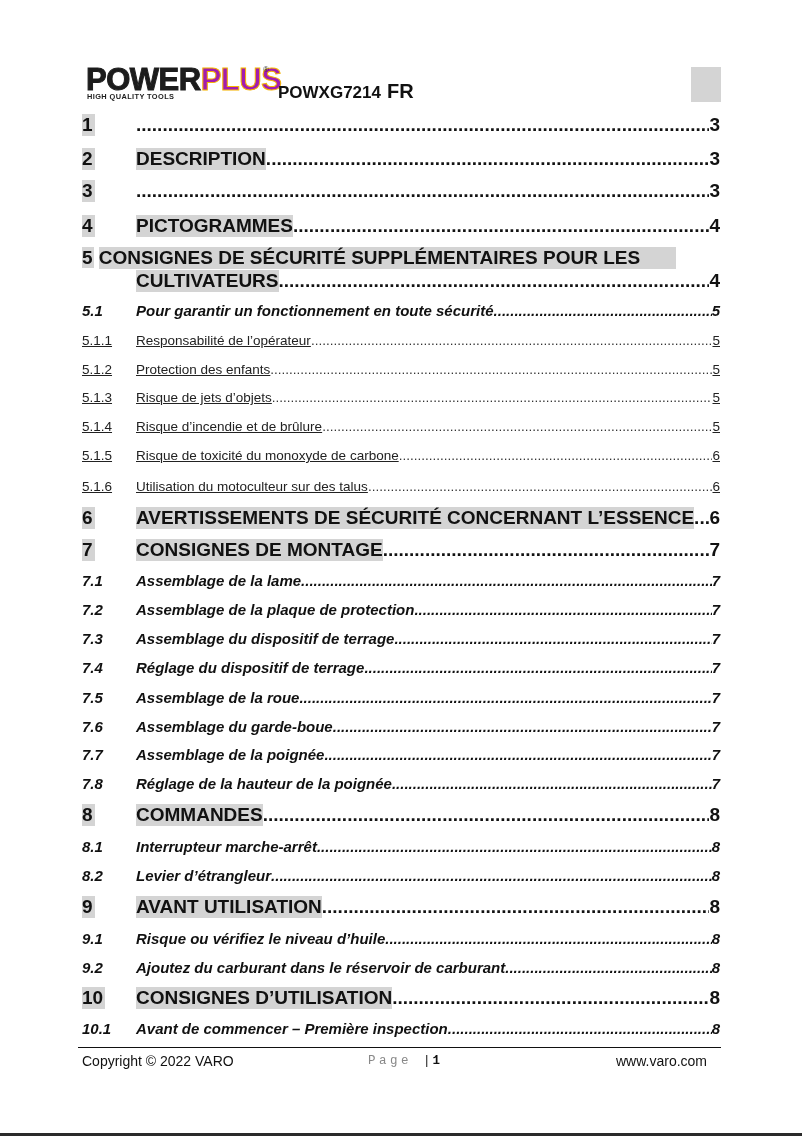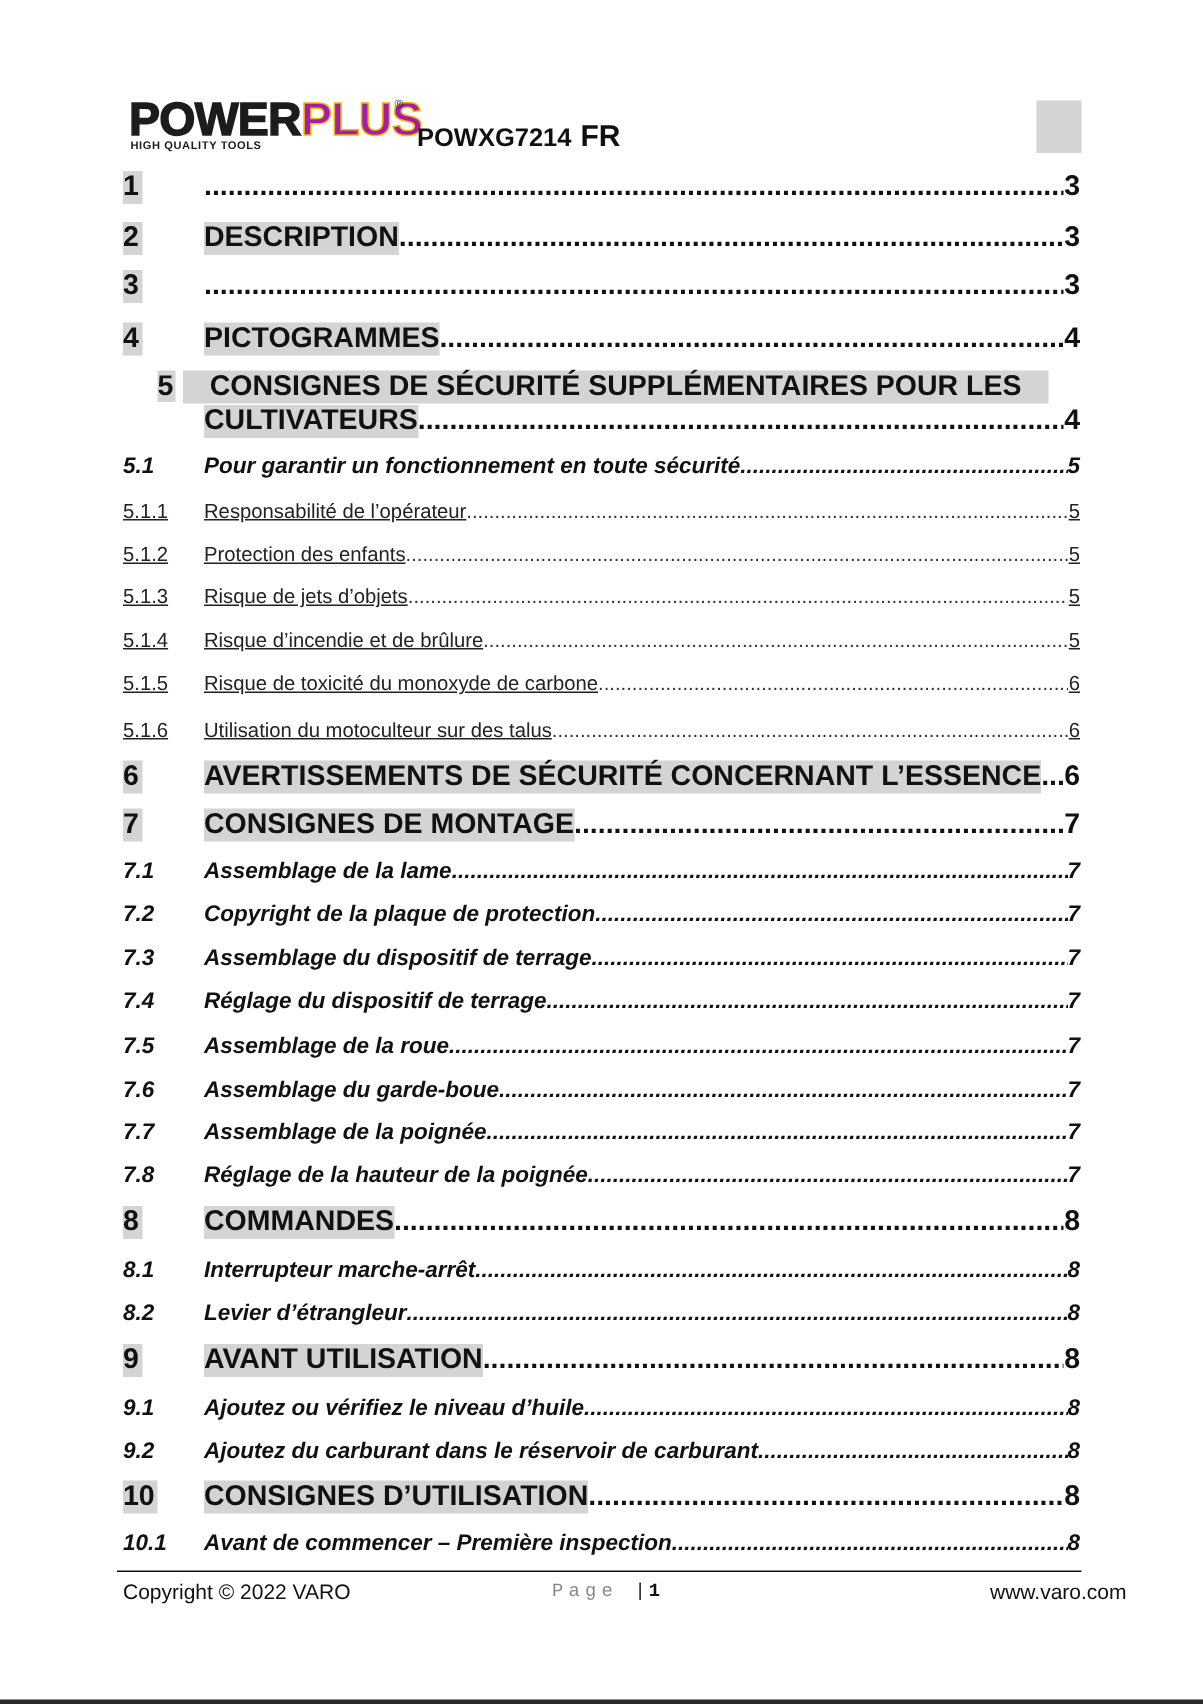--- a/index.html
+++ b/index.html
@@ -33,31 +33,31 @@
   .h2 { font-weight: bold; font-style: italic; font-size: 15px; line-height: 16px; }
   .h2 .num { width: 54px; }
 
   .h3 { font-size: 13.5px; line-height: 16px; color: #222; }
   .h3 .num { width: 54px; text-decoration: underline; }
   .h3 .title { text-decoration: underline; }
   .h3 .pg { text-decoration: underline; }
   .h3 .dots { color: #333; }
 
   .h1-wrap { position: absolute; left: 82px; width: 640px; font-weight: bold; font-size: 19px; line-height: 22px; }
-  .h1-wrap .line1 { white-space: nowrap; text-align: center; }
+  .h1-wrap .line1 { white-space: nowrap; }
   .h1-wrap .line1 .hl { background: #d4d4d4; display: inline-block; width: 577px; }
   .h1-wrap .n5 { background: #d4d4d4; padding-right: 1px; }
 
   .footer-line { position: absolute; left: 78px; top: 1047px; width: 643px; height: 1px; background: #111; }
   .footer { position: absolute; top: 1052px; font-size: 14px; line-height: 18px; }
   .footer-left { left: 82px; }
   .footer-mid { left: 368px; color: #888; letter-spacing: 3.5px; font-size: 12.5px; font-family: Liberation Mono, monospace; }
   .footer-mid .pnum { color: #111; font-weight: bold; letter-spacing: 0; }
   .footer-mid .bar { color: #111; letter-spacing: 0; margin-right: 2px; }
-  .footer-right { left: 616px; margin-left: 44px; }
+  .footer-right { left: 616px; }
 
   .bottom-edge { position: absolute; left: 0; top: 1133px; width: 802px; height: 3px; background: #2a2a2a; }
 </style>
 </head>
 <body>
 
 <div class="logo">
   <div class="logo-word"><span class="logo-power">POWER</span><span class="logo-plus">PLUS</span></div>
   <span class="logo-reg">®</span>
   <div class="logo-tag">HIGH QUALITY TOOLS</div>
@@ -168,21 +168,21 @@
 
   <div class="row h2" style="top:573px">
     <span class="num">7.1</span>
     <span class="title">Assemblage de la lame</span>
       <span class="dots"></span>
       <span class="pg">7</span>
   </div>
 
   <div class="row h2" style="top:602px">
     <span class="num">7.2</span>
-    <span class="title">Copyright de la plaque de protection</span>
+    <span class="title">Assemblage de la plaque de protection</span>
       <span class="dots"></span>
       <span class="pg">7</span>
   </div>
 
   <div class="row h2" style="top:631px">
     <span class="num">7.3</span>
     <span class="title">Assemblage du dispositif de terrage</span>
       <span class="dots"></span>
       <span class="pg">7</span>
   </div>
@@ -245,21 +245,21 @@
 
   <div class="row h1" style="top:896px">
     <span class="num"><span>9</span></span>
     <span class="title">AVANT UTILISATION</span>
       <span class="dots"></span>
       <span class="pg">8</span>
   </div>
 
   <div class="row h2" style="top:931px">
     <span class="num">9.1</span>
-    <span class="title">Ajoutez ou vérifiez le niveau d’huile</span>
+    <span class="title">Risque ou vérifiez le niveau d’huile</span>
       <span class="dots"></span>
       <span class="pg">8</span>
   </div>
 
   <div class="row h2" style="top:960px">
     <span class="num">9.2</span>
     <span class="title">Ajoutez du carburant dans le réservoir de carburant</span>
       <span class="dots"></span>
       <span class="pg">8</span>
   </div>

